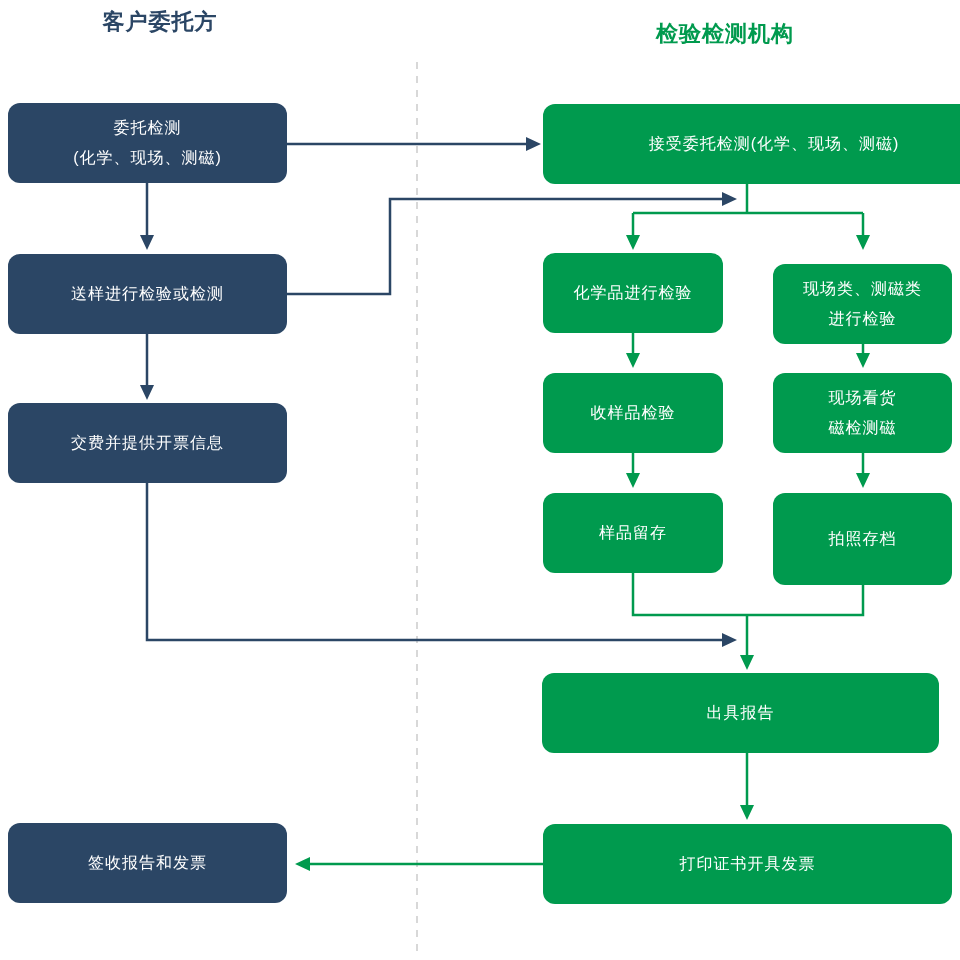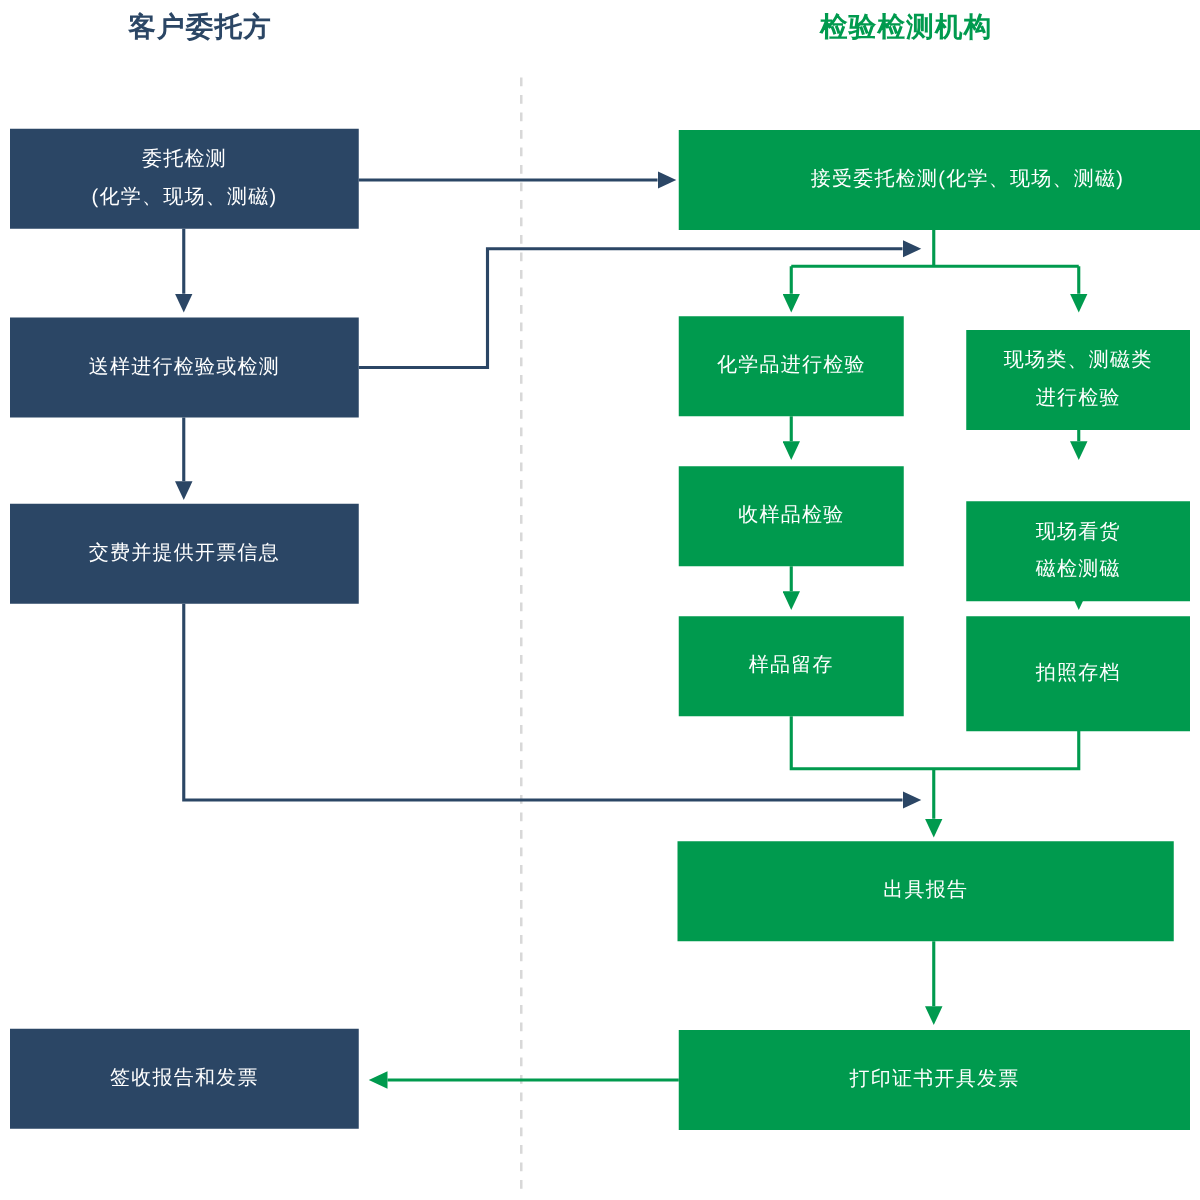--- a/index.html
+++ b/index.html
@@ -6,39 +6,39 @@
   body{
     width:960px;height:960px;position:relative;overflow:hidden;
     background:var(--bg,#ffffff);
     font-family:"Liberation Sans","DejaVu Sans",sans-serif;
   }
   .col-title{
     position:absolute;top:8px;height:28px;line-height:28px;
     text-align:center;font-size:22px;font-weight:700;letter-spacing:1px;
   }
   .col-title.left{left:35px;width:250px;color:var(--navy);}
-  .col-title.right{left:500px;width:450px;color:var(--green);}
+  .col-title.right{left:500px;width:450px;color:var(--green);margin-top:12px;}
   .node{
     position:absolute;display:flex;align-items:center;justify-content:center;
-    border-radius:0;color:var(--text,#ffffff);
+    border-radius:12px;color:var(--text,#ffffff);
     font-size:16px;line-height:30px;text-align:center;
     white-space:pre-line;letter-spacing:1px;box-sizing:border-box;padding:4px 19px;
   }
   .navy-node{background:var(--navy);}
   .green-node{background:var(--green);}
   
   .n-l1{left:8px;  top:103px; width:279px; height:80px;}
   .n-l2{left:8px;  top:254px; width:279px; height:80px;}
   .n-l3{left:8px;  top:403px; width:279px; height:80px;}
   .n-l4{left:8px;  top:823px; width:279px; height:80px;}
   .n-r1{left:543px;top:104px; width:462px; height:80px;}
   .n-r2{left:543px;top:253px; width:180px; height:80px;}
   .n-r3{left:773px;top:264px; width:179px; height:80px;}
   .n-r4{left:543px;top:373px; width:180px; height:80px;}
-  .n-r5{left:773px;top:373px; width:179px; height:80px;margin-top:28px;}
+  .n-r5{left:773px;top:373px; width:179px; height:80px;}
   .n-r6{left:543px;top:493px; width:180px; height:80px;}
   .n-r7{left:773px;top:493px; width:179px; height:92px;}
   .n-r8{left:542px;top:673px; width:397px; height:80px;}
   .n-r9{left:543px;top:824px; width:409px; height:80px;}
   svg.overlay{position:absolute;left:0;top:0;pointer-events:none;}
   .navy-line{stroke:var(--navy);stroke-width:2.5;fill:none;}
   .green-line{stroke:var(--green);stroke-width:2.5;fill:none;}
   .dash-line{stroke:var(--dash);stroke-width:2;fill:none;stroke-dasharray:7 7;}
   #navyArrow path{fill:var(--navy);}
   #greenArrow path{fill:var(--green);}

